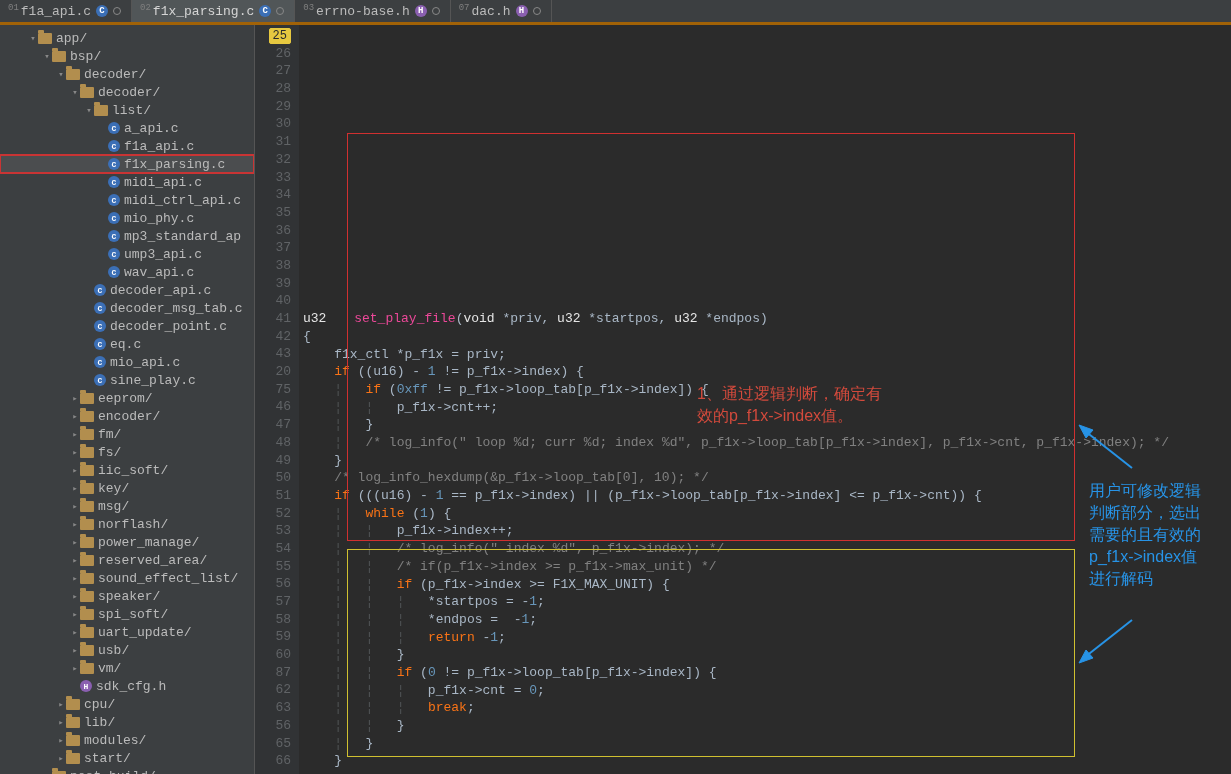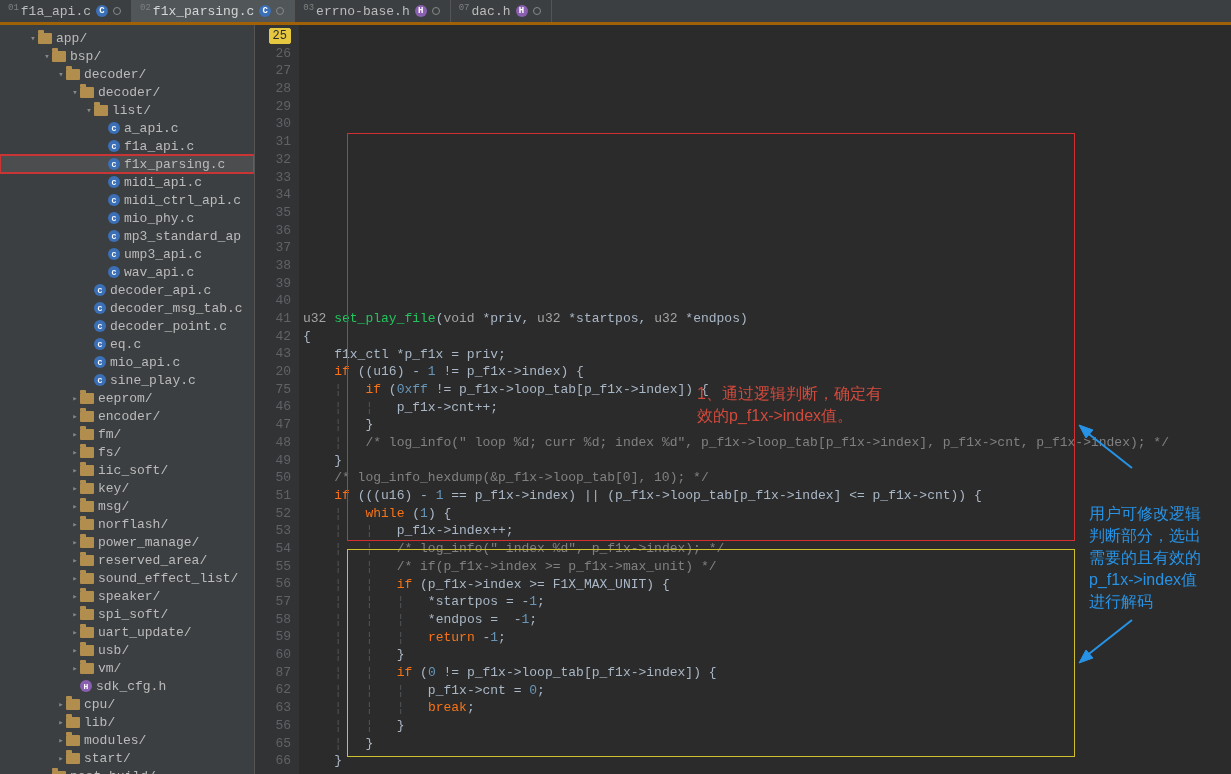--- a/index.html
+++ b/index.html
@@ -112,23 +112,23 @@
 }
 .code {
   flex:1;
   position:relative;
   padding:2px 0 2px 4px;
   line-height:17.7px;
   white-space:pre;
   overflow:hidden;
 }
 .code .line { height:17.7px; }
-.code .c-type   { color:#a3a3a3; }
+.code .c-type   { color:#e5e5e5; }
 .code .c-kw     { color:#f97316; }
-.code .c-fn     { color:#22c55e; }
+.code .c-fn     { color:#ec4899;margin-left:20px; }
 .code .c-num    { color:#6897bb; }
 .code .c-cmt    { color:#808080; }
 .code .c-guide  { color:#4f5254; }
 
 
 .anno-red {
   position:absolute;
   border:1.5px solid #d03030;
   pointer-events:none;
 }
@@ -447,21 +447,21 @@
         </div>
       <div class="code" id="code">
 
         
         <div class="anno-red" style="top:108px;left:48px;width:728px;height:408px;"></div>
         <div class="anno-yel" style="top:524px;left:48px;width:728px;height:208px;"></div>
 
         <div class="anno-text-red" style="top:358px;left:398px;">1、通过逻辑判断，确定有
 效的p_f1x-&gt;index值。</div>
 
-        <div class="anno-side-blue" style="top:478px;left:790px;">用户可修改逻辑
+        <div class="anno-side-blue" style="top:455px;left:790px;">用户可修改逻辑
 判断部分，选出
 需要的且有效的
 p_f1x-&gt;index值
 进行解码</div>
 
         <svg class="anno-arrow" style="top:398px;left:778px;" width="60" height="50">
           <line x1="55" y1="45" x2="8" y2="8" stroke-width="2"></line>
           <polygon points="2,2 16,7 9,15"></polygon>
         </svg>
         <svg class="anno-arrow" style="top:590px;left:778px;" width="60" height="50">

